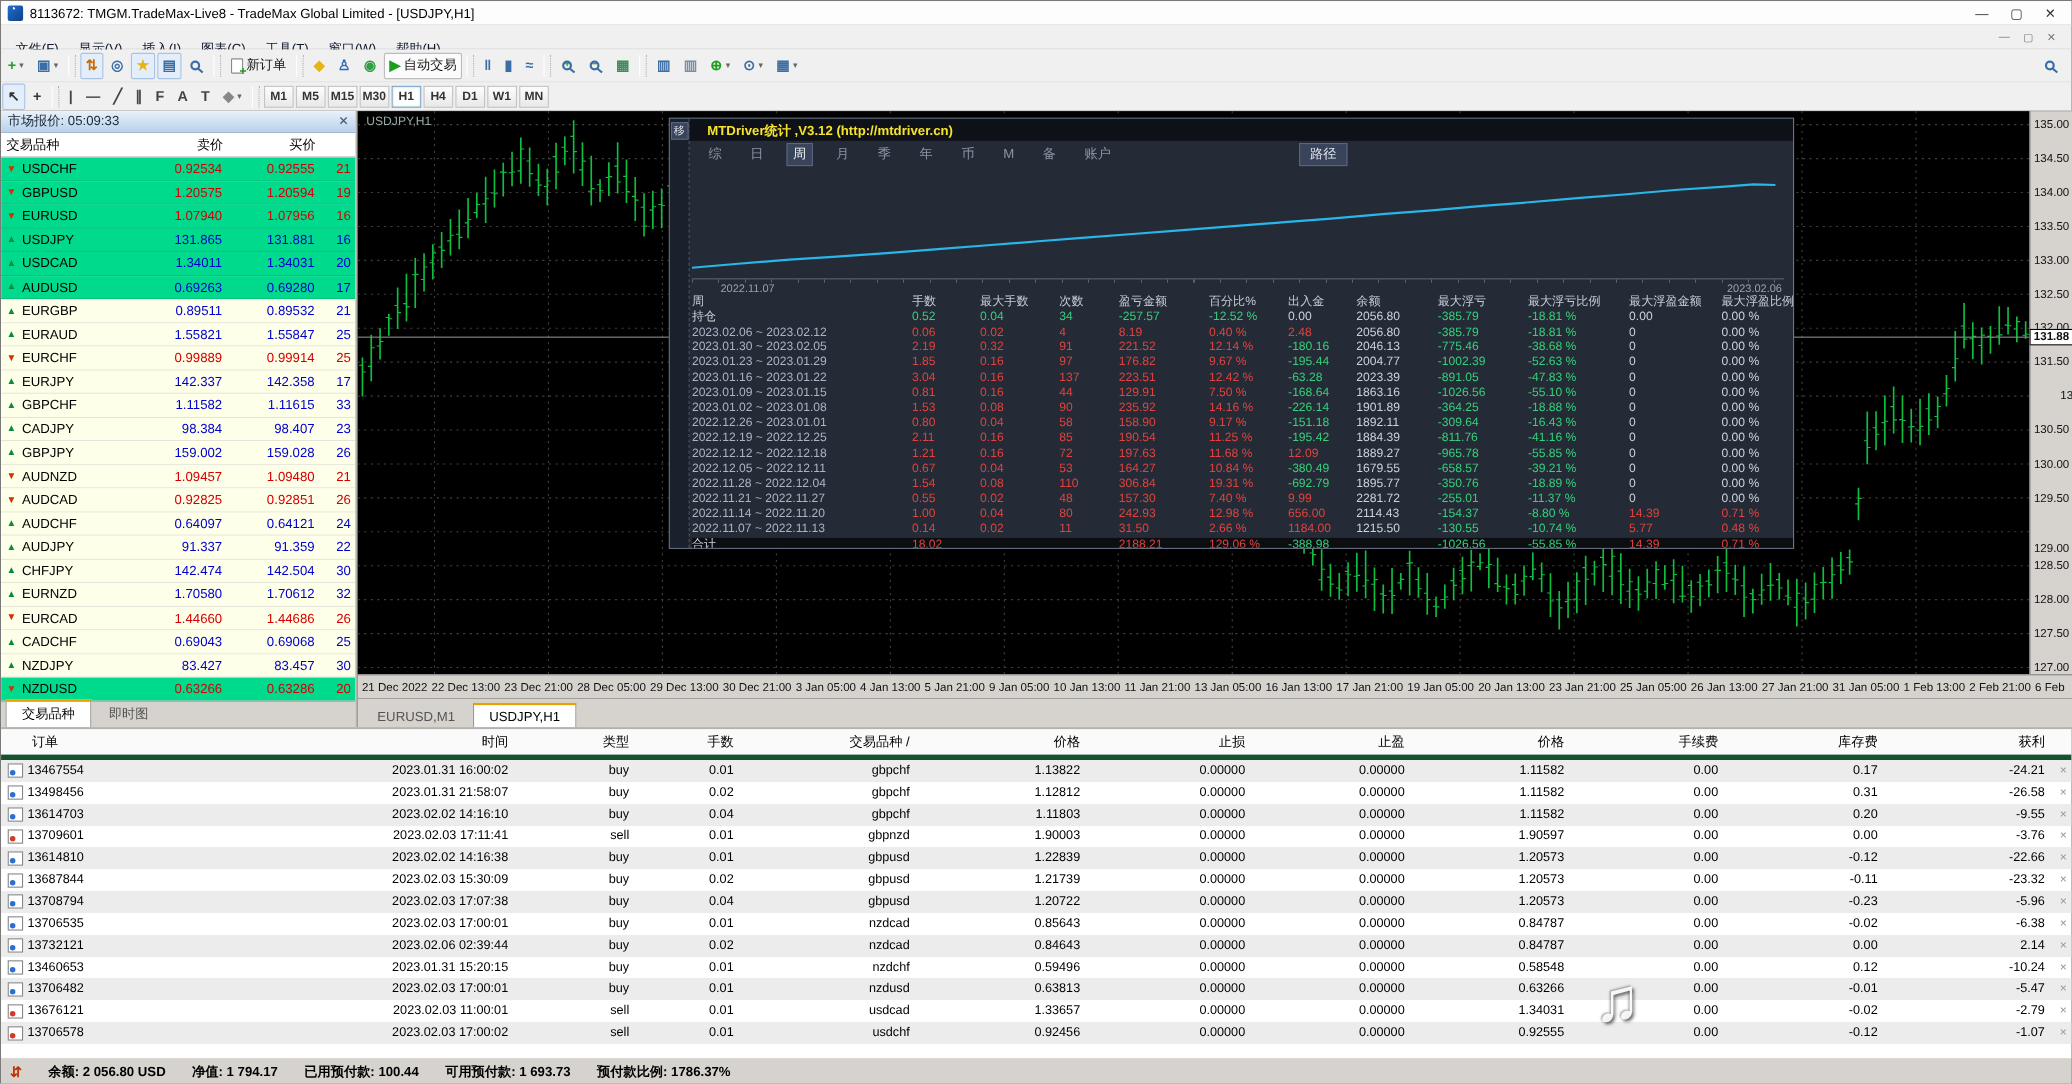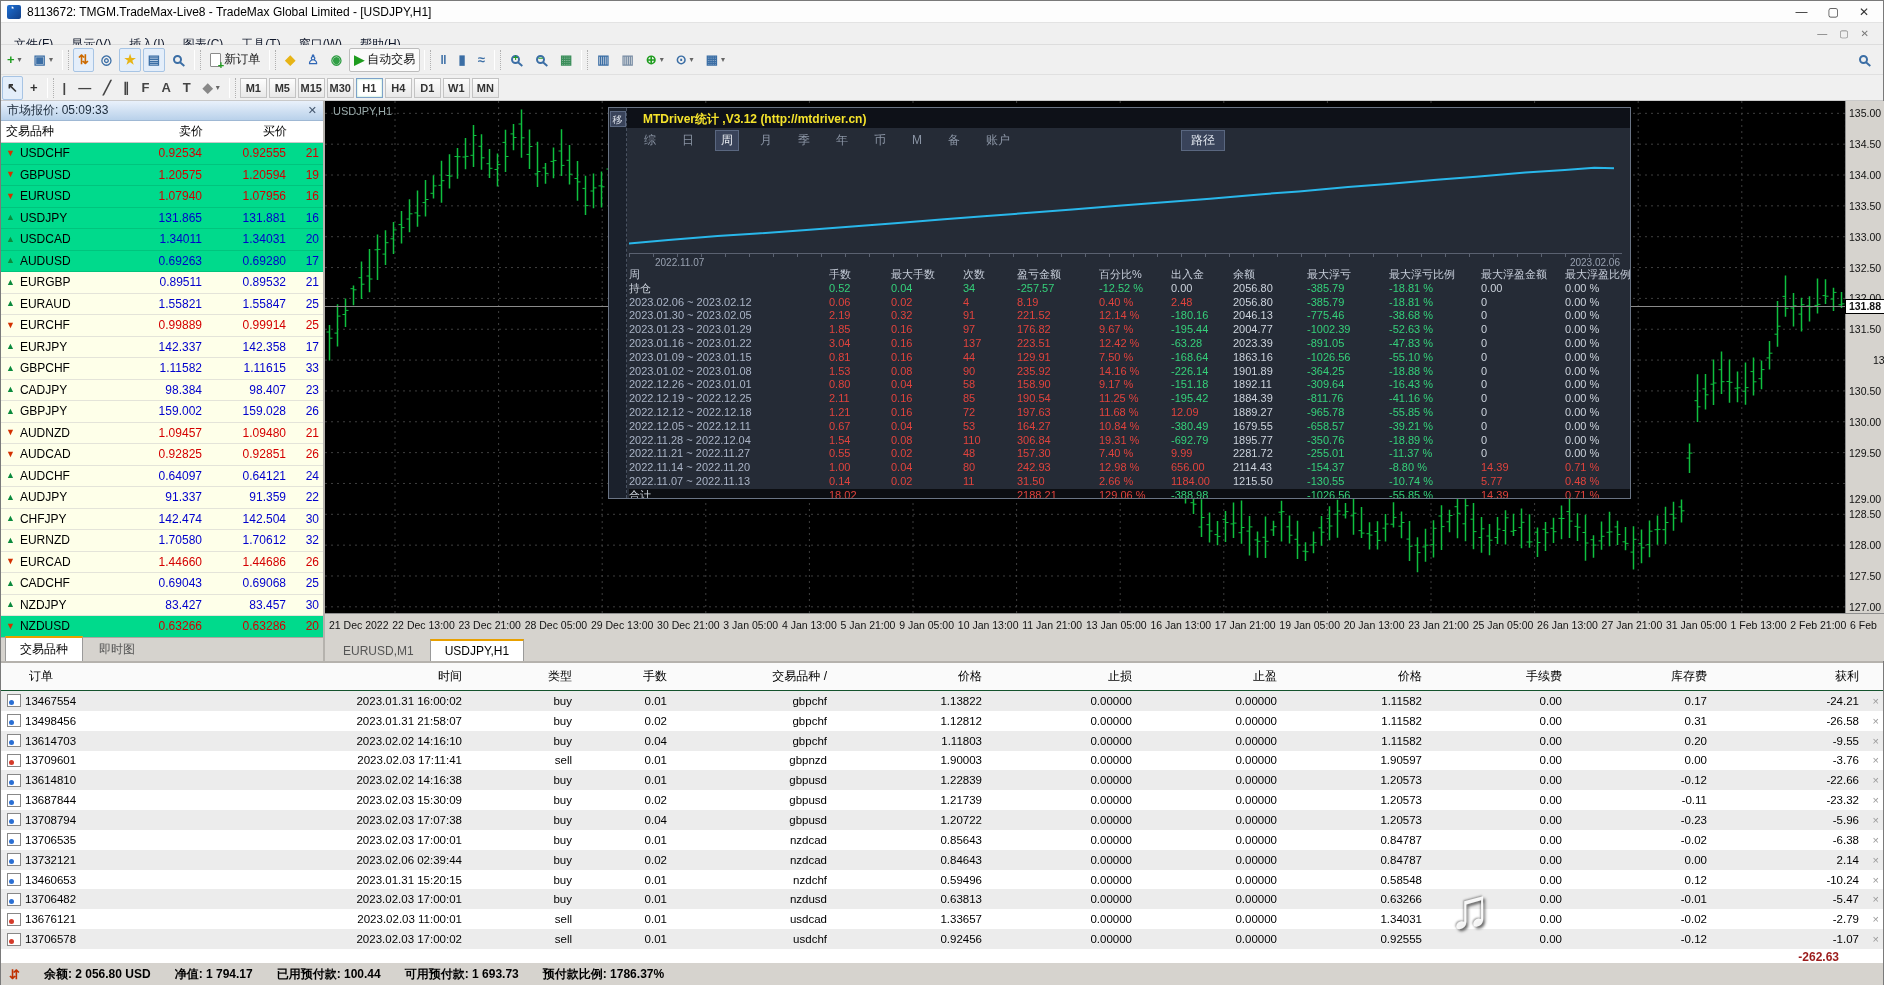--- a/index.html
+++ b/index.html
@@ -109,21 +109,21 @@
   .mtr span { overflow:hidden; }
   .mtr.head { color:#c5ccd8; }
   .mtr.total { background:#0c0e12; }
   .mtr.total span:first-child { text-decoration:underline; }
   .c-r { color:#e0433d; } .c-g { color:#35d07a; } .c-w { color:#ccd3dc; } .c-d { color:#aab4c6; }
 
   
   .orders { position:absolute; left:0; top:660px; width:100%; height:300px; background:#fff;
             border-top:2px solid #b5b2ad; z-index:5; }
   .ogrid { display:grid; grid-template-columns:22px 190px 255px 110px 95px 160px 155px 150px 145px 145px 140px 145px 152px 20px; }
-  .ohead { height:28px; align-items:center; border-bottom:1px solid #14532d; font-size:12px; color:#000; background:#fafafa; }
+  .ohead { height:28px; align-items:center; border-bottom:5px solid #14532d; font-size:12px; color:#000; background:#fafafa; }
   .ohead span { padding:0 6px; text-align:right; }
   .ohead .l { text-align:left; }
   .orow { height:19.85px; align-items:center; font-size:11.5px; color:#000; }
   .orow:nth-child(odd) { background:#ececec; }
   .orow span { padding:0 6px; text-align:right; white-space:nowrap; }
   .orow .l { text-align:left; padding-left:2px; }
   .doc { position:relative; width:11px; height:13px; background:#fff; border:1px solid #888; margin-left:6px; }
   .doc::after { content:""; position:absolute; left:1px; bottom:1px; width:5px; height:5px; border-radius:50%; }
   .doc.buy::after { background:#2a6fd4; } .doc.sell::after { background:#d43a2a; }
   .xdel { color:#999; font-size:11px; text-align:center; }
@@ -1120,21 +1120,20 @@
           <span>0.92456</span>
           <span>0.00000</span>
           <span>0.00000</span>
           <span>0.92555</span>
           <span>0.00</span>
           <span>-0.12</span>
           <span>-1.07</span>
           <span class="xdel">×</span>
         </div>
       </div>
-    <div class="tot-strip">-262.63</div>
   </div>
 
   <div class="statusbar" id="statusbar">
     <span class="conn">⇵</span>
   <span>余额: 2 056.80 USD</span>
       <span>净值: 1 794.17</span>
       <span>已用预付款: 100.44</span>
       <span>可用预付款: 1 693.73</span>
       <span>预付款比例: 1786.37%</span>
     </div>

